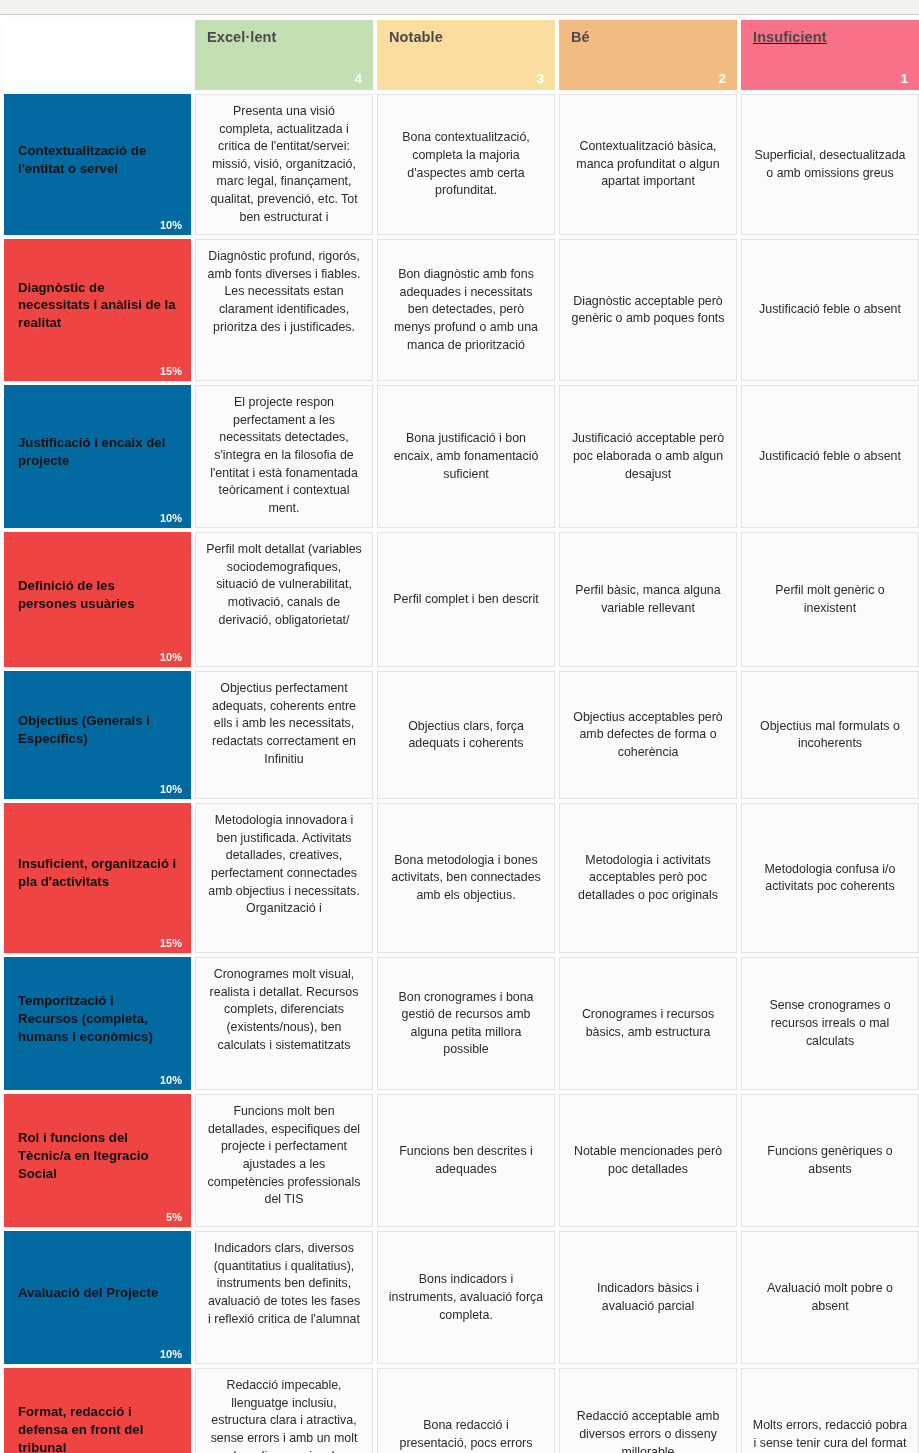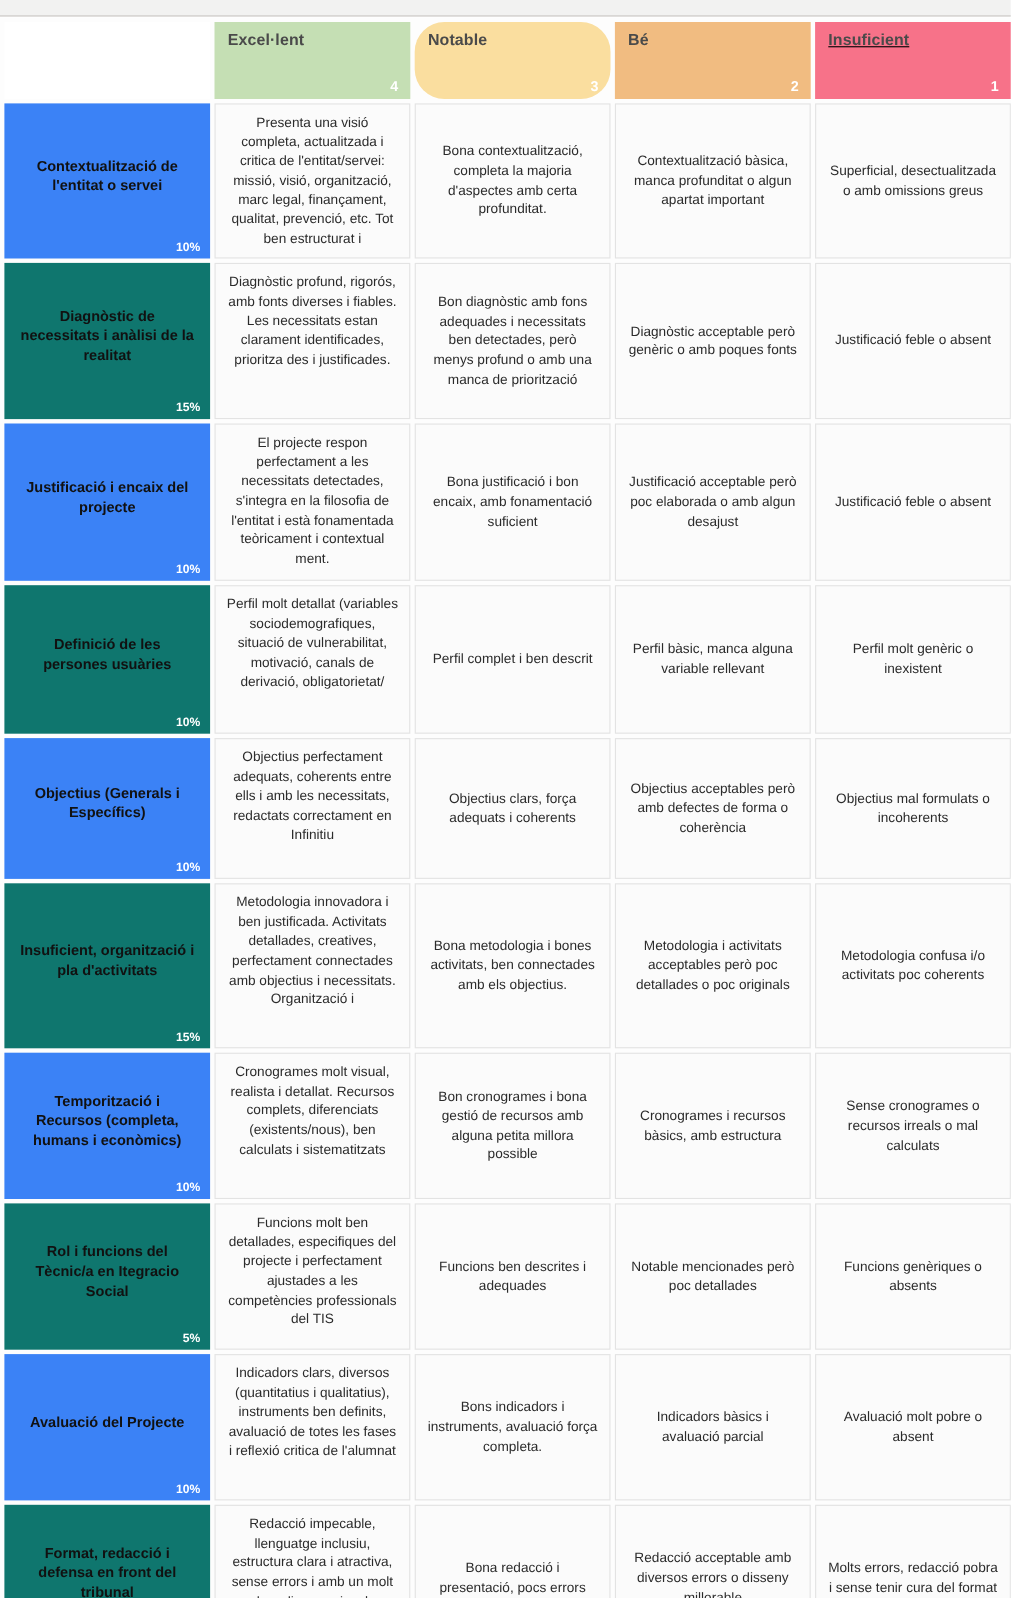--- a/index.html
+++ b/index.html
@@ -65,38 +65,38 @@
   .lvl-score {
     position: absolute;
     right: 11px;
     bottom: 5px;
     font-size: 13px;
     font-weight: bold;
     color: #ffffff;
     line-height: 1;
   }
   .lvl-4 { background: #c5dfb4; }
-  .lvl-3 { background: #fade9f; border-radius: 27px; }
+  .lvl-3 { background: #fade9f; }
   .lvl-2 { background: #f1bc81; }
   .lvl-1 { background: #f77289; text-decoration: underline; }
   .lvl-1 .lvl-title { color: #4a4a4a; }
 
   
   td.crit {
     position: relative;
     vertical-align: middle;
     padding: 10px 14px 20px 14px;
     border: none;
     color: #111111;
     font-size: 13.2px;
     font-weight: bold;
     line-height: 1.35;
   }
-  td.crit.shade-light { background: #3b82f6; text-align: center; }
-  td.crit.shade-dark  { background: #0f766e; text-align: center; }
+  td.crit.shade-light { background: #0369a1; }
+  td.crit.shade-dark  { background: #ef4444; }
   .crit-weight {
     position: absolute;
     right: 9px;
     bottom: 4px;
     font-size: 11px;
     font-weight: bold;
     color: #ffffff;
     line-height: 1;
   }
 

